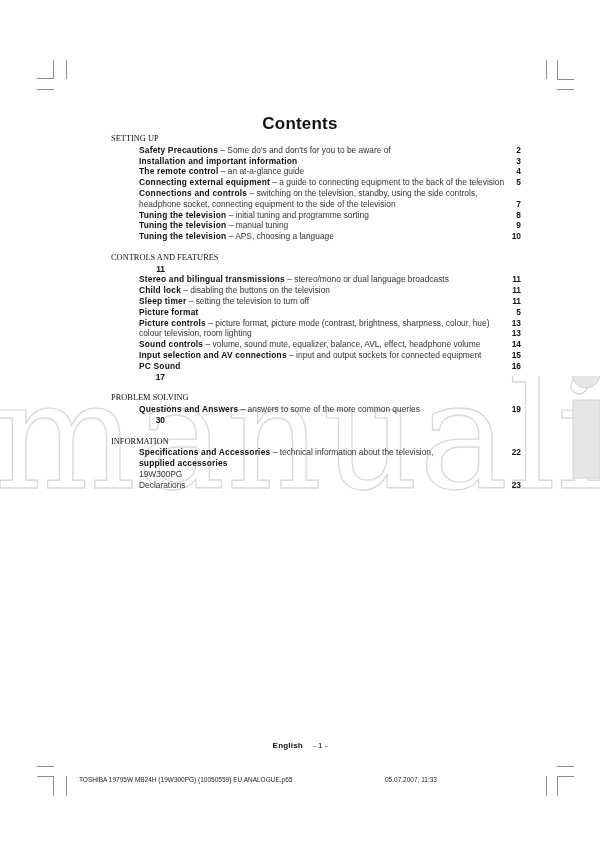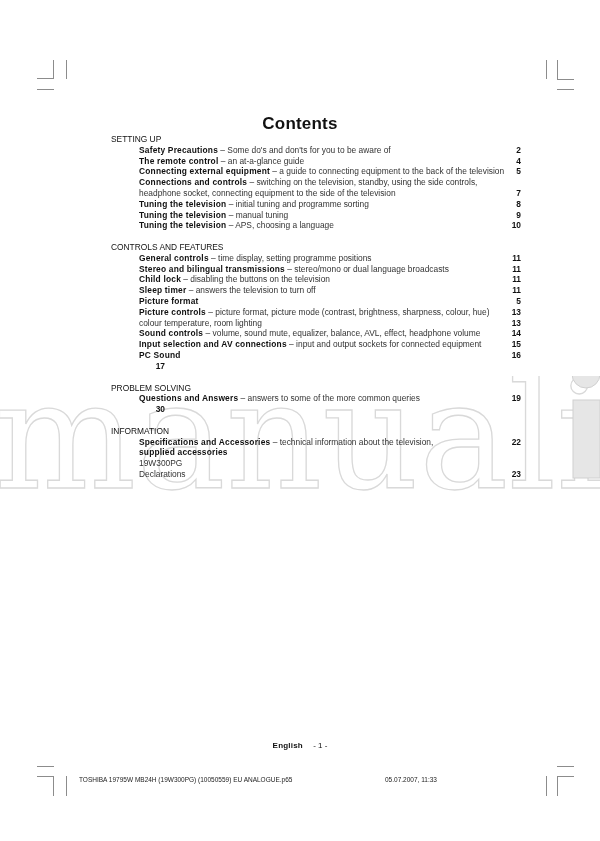--- a/index.html
+++ b/index.html
@@ -11,21 +11,21 @@
     .watermark {
       position: absolute; left: 0; top: 376px; width: 600px; height: 130px;
       pointer-events: none;
     }
     .title {
       position: absolute; left: 0; width: 600px; top: 114px;
       text-align: center; font-weight: bold; font-size: 17px; letter-spacing: 0.2px;
     }
     .toc { position: absolute; left: 111px; top: 134px; width: 410px; font-size: 8.4px; line-height: 10.8px; }
     .section { margin-bottom: 10.9px; }
-    .section-head { font-size: 8.4px; text-transform: uppercase; }
+    .section-head { font-size: 8.4px; text-transform: uppercase; font-family: Liberation Serif, serif; }
     .row { display: flex; padding-left: 28px; }
     .row .txt { flex: 1; white-space: nowrap; }
     .row .pg { width: 26px; text-align: right; font-weight: bold; }
     .b { font-weight: bold; letter-spacing: 0.2px; }
     .n { color: #333; }
     .footer-lang { position: absolute; top: 741px; left: 0; width: 600px; text-align: center; font-size: 8px; }
     .footer-lang .b { margin-right: 8px; margin-top: 20px; }
     .slug { position: absolute; top: 776px; font-size: 6.5px; color: #222; }
   </style>
 </head>
@@ -58,20 +58,24 @@
 <div class="title">Contents</div>
 
 <div class="toc" id="toc">
     <div class="section">
       <div class="section-head">SETTING UP</div>
       <div class="row">
         <span class="txt"><span class="b">Safety Precautions</span><span class="n"> – Some do's and don'ts for you to be aware of</span></span>
         <span class="pg">2</span>
       </div>
       <div class="row">
+        <span class="txt"><span class="b">Installation and important information</span><span class="n"></span></span>
+        <span class="pg">3</span>
+      </div>
+      <div class="row">
         <span class="txt"><span class="b">The remote control</span><span class="n"> – an at-a-glance guide</span></span>
         <span class="pg">4</span>
       </div>
       <div class="row">
         <span class="txt"><span class="b">Connecting external equipment</span><span class="n"> – a guide to connecting equipment to the back of the television</span></span>
         <span class="pg">5</span>
       </div>
       <div class="row">
         <span class="txt"><span class="b">Connections and controls</span><span class="n"> – switching on the television, standby, using the side controls,</span></span>
         <span class="pg"></span>
@@ -89,45 +93,44 @@
         <span class="pg">9</span>
       </div>
       <div class="row">
         <span class="txt"><span class="b">Tuning the television</span><span class="n"> – APS, choosing a language</span></span>
         <span class="pg">10</span>
       </div>
     </div>
     <div class="section">
       <div class="section-head">CONTROLS AND FEATURES</div>
       <div class="row">
-        <span class="txt"><span class="b">General controls</span><span class="n"> – time display, setting programme positions</span></span>
         <span class="pg">11</span>
       </div>
       <div class="row">
         <span class="txt"><span class="b">Stereo and bilingual transmissions</span><span class="n"> – stereo/mono or dual language broadcasts</span></span>
         <span class="pg">11</span>
       </div>
       <div class="row">
         <span class="txt"><span class="b">Child lock</span><span class="n"> – disabling the buttons on the television</span></span>
         <span class="pg">11</span>
       </div>
       <div class="row">
-        <span class="txt"><span class="b">Sleep timer</span><span class="n"> – answers the television to turn off</span></span>
+        <span class="txt"><span class="b">Sleep timer</span><span class="n"> – setting the television to turn off</span></span>
         <span class="pg">11</span>
       </div>
       <div class="row">
         <span class="txt"><span class="b">Picture format</span><span class="n"></span></span>
         <span class="pg">5</span>
       </div>
       <div class="row">
         <span class="txt"><span class="b">Picture controls</span><span class="n"> – picture format, picture mode (contrast, brightness, sharpness, colour, hue)</span></span>
         <span class="pg">13</span>
       </div>
       <div class="row">
-        <span class="txt"><span class="b"></span><span class="n">colour temperature, room lighting</span></span>
+        <span class="txt"><span class="b"></span><span class="n">colour television, room lighting</span></span>
         <span class="pg">13</span>
       </div>
       <div class="row">
         <span class="txt"><span class="b">Sound controls</span><span class="n"> – volume, sound mute, equalizer, balance, AVL, effect, headphone volume</span></span>
         <span class="pg">14</span>
       </div>
       <div class="row">
         <span class="txt"><span class="b">Input selection and AV connections</span><span class="n"> – input and output sockets for connected equipment</span></span>
         <span class="pg">15</span>
       </div>

